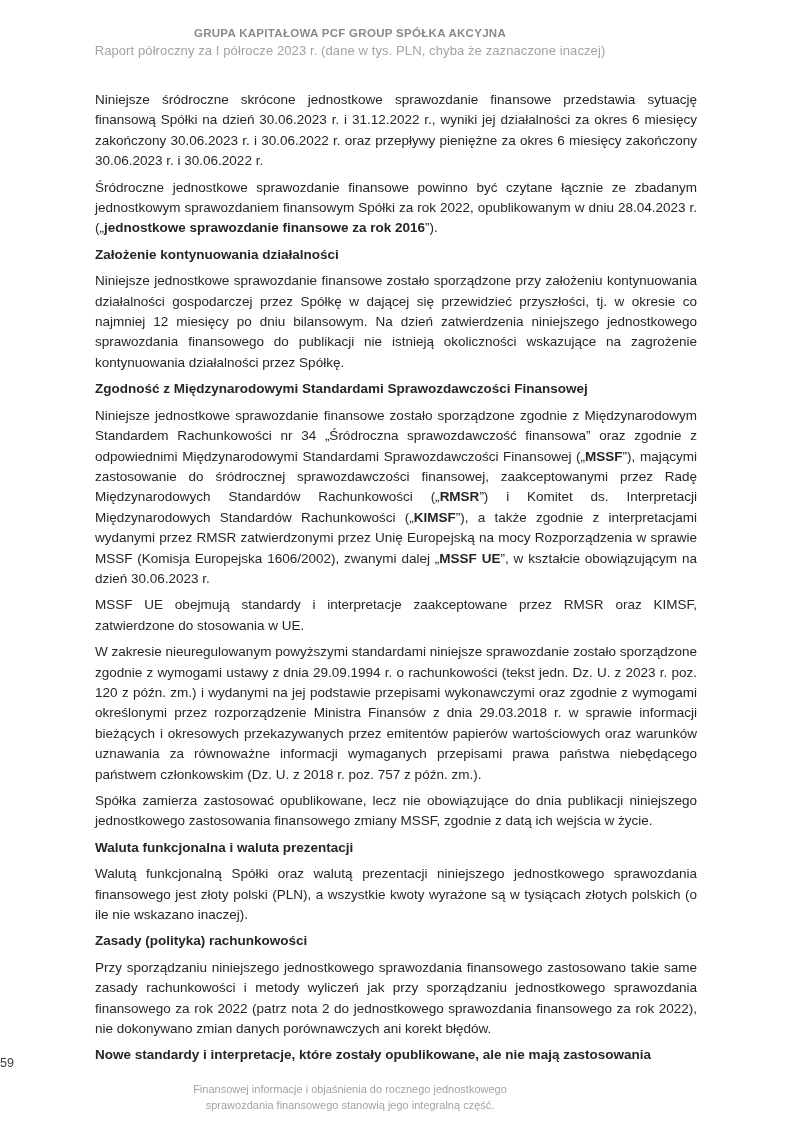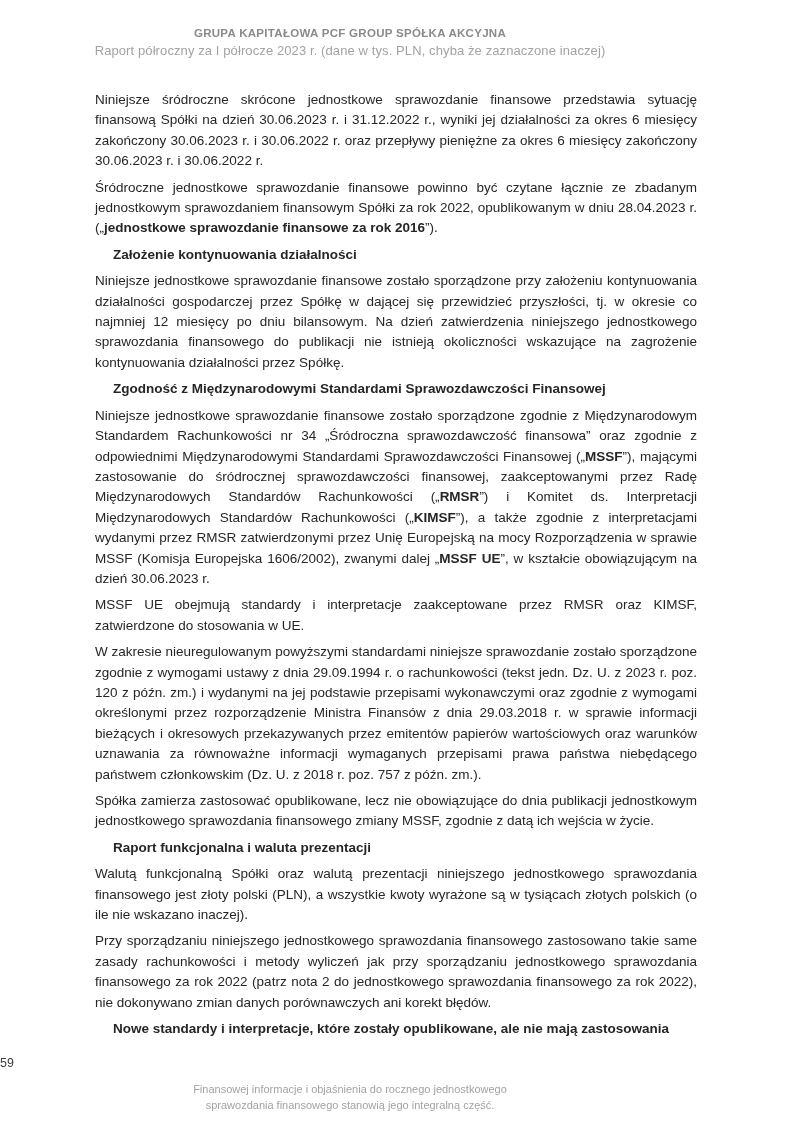--- a/index.html
+++ b/index.html
@@ -36,21 +36,21 @@
     color: #262626;
     font-size: 13.5px;
     line-height: 20.4px;
   }
   .para {
     margin: 0 8px 6px 0;
     text-align: justify;
     text-justify: inter-word;
   }
   .heading {
-    margin: 3px 0 6px 18px;
+    margin: 3px 0 6px 0;
     font-weight: bold;
     text-align: left;
   }
   .b { font-weight: bold; }
   .page-number {
     position: absolute;
     top: 1056px; left: 0; right: 0;
     font-size: 12.5px;
     color: #3d3d3d;
   }
@@ -88,26 +88,27 @@
     <p class="para"><span>Niniejsze jednostkowe sprawozdanie finansowe zostało sporządzone przy założeniu kontynuowania działalności gospodarczej przez Spółkę w dającej się przewidzieć przyszłości, tj. w okresie co najmniej 12 miesięcy po dniu bilansowym. Na dzień zatwierdzenia niniejszego jednostkowego sprawozdania finansowego do publikacji nie istnieją okoliczności wskazujące na zagrożenie kontynuowania działalności przez Spółkę.</span></p>
 
     <p class="heading">Zgodność z Międzynarodowymi Standardami Sprawozdawczości Finansowej</p>
 
     <p class="para"><span>Niniejsze jednostkowe sprawozdanie finansowe zostało sporządzone zgodnie z Międzynarodowym Standardem Rachunkowości nr 34 „Śródroczna sprawozdawczość finansowa” oraz zgodnie z odpowiednimi Międzynarodowymi Standardami Sprawozdawczości Finansowej („</span><span class="b">MSSF</span><span>”), mającymi zastosowanie do śródrocznej sprawozdawczości finansowej, zaakceptowanymi przez Radę Międzynarodowych Standardów Rachunkowości („</span><span class="b">RMSR</span><span>”) i Komitet ds. Interpretacji Międzynarodowych Standardów Rachunkowości („</span><span class="b">KIMSF</span><span>”), a także zgodnie z interpretacjami wydanymi przez RMSR zatwierdzonymi przez Unię Europejską na mocy Rozporządzenia w sprawie MSSF (Komisja Europejska 1606/2002), zwanymi dalej „</span><span class="b">MSSF UE</span><span>”, w kształcie obowiązującym na dzień 30.06.2023 r.</span></p>
 
     <p class="para"><span>MSSF UE obejmują standardy i interpretacje zaakceptowane przez RMSR oraz KIMSF, zatwierdzone do stosowania w UE.</span></p>
 
     <p class="para"><span>W zakresie nieuregulowanym powyższymi standardami niniejsze sprawozdanie zostało sporządzone zgodnie z wymogami ustawy z dnia 29.09.1994 r. o rachunkowości (tekst jedn. Dz. U. z 2023 r. poz. 120 z późn. zm.) i wydanymi na jej podstawie przepisami wykonawczymi oraz zgodnie z wymogami określonymi przez rozporządzenie Ministra Finansów z dnia 29.03.2018 r. w sprawie informacji bieżących i okresowych przekazywanych przez emitentów papierów wartościowych oraz warunków uznawania za równoważne informacji wymaganych przepisami prawa państwa niebędącego państwem członkowskim (Dz. U. z 2018 r. poz. 757 z późn. zm.).</span></p>
 
-    <p class="para"><span>Spółka zamierza zastosować opublikowane, lecz nie obowiązujące do dnia publikacji jednostkowym jednostkowego sprawozdania finansowego zmiany MSSF, zgodnie z datą ich wejścia w życie.</span></p>
+    <p class="para"><span>Spółka zamierza zastosować opublikowane, lecz nie obowiązujące do dnia publikacji niniejszego jednostkowego zastosowania finansowego zmiany MSSF, zgodnie z datą ich wejścia w życie.</span></p>
 
-    <p class="heading">Raport funkcjonalna i waluta prezentacji</p>
+    <p class="heading">Waluta funkcjonalna i waluta prezentacji</p>
 
     <p class="para"><span>Walutą funkcjonalną Spółki oraz walutą prezentacji niniejszego jednostkowego sprawozdania finansowego jest złoty polski (PLN), a wszystkie kwoty wyrażone są w tysiącach złotych polskich (o ile nie wskazano inaczej).</span></p>
 
+    <p class="heading">Zasady (polityka) rachunkowości</p>
 
     <p class="para"><span>Przy sporządzaniu niniejszego jednostkowego sprawozdania finansowego zastosowano takie same zasady rachunkowości i metody wyliczeń jak przy sporządzaniu jednostkowego sprawozdania finansowego za rok 2022 (patrz nota 2 do jednostkowego sprawozdania finansowego za rok 2022), nie dokonywano zmian danych porównawczych ani korekt błędów.</span></p>
 
     <p class="heading">Nowe standardy i interpretacje, które zostały opublikowane, ale nie mają zastosowania</p>
 
   </div>
 
   <div class="page-number">59</div>
 
   <div class="footer-note"><span>Finansowej informacje i objaśnienia do rocznego jednostkowego sprawozdania finansowego stanowią jego integralną część.</span></div>

